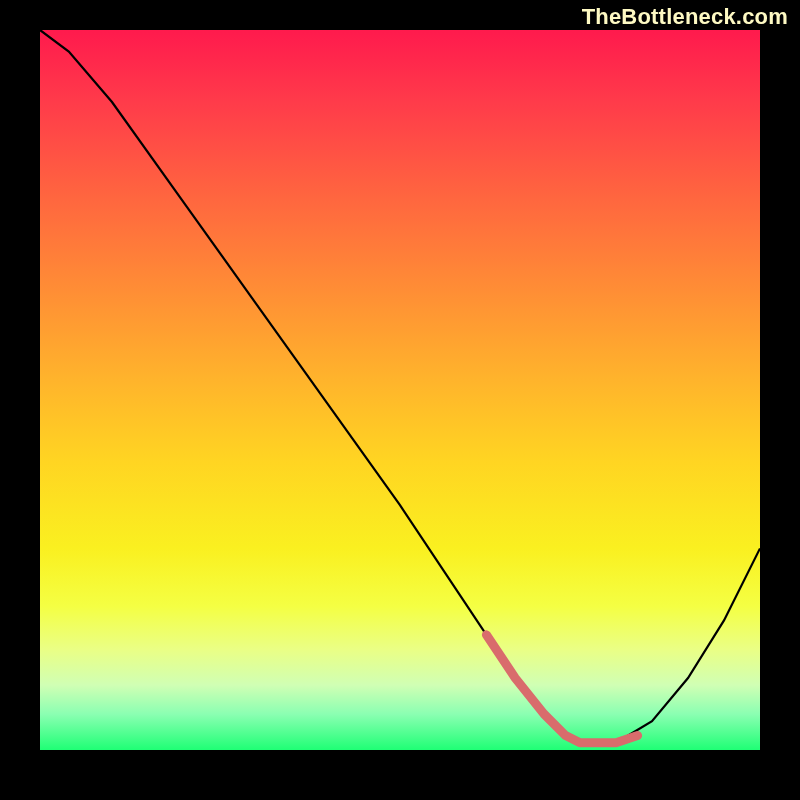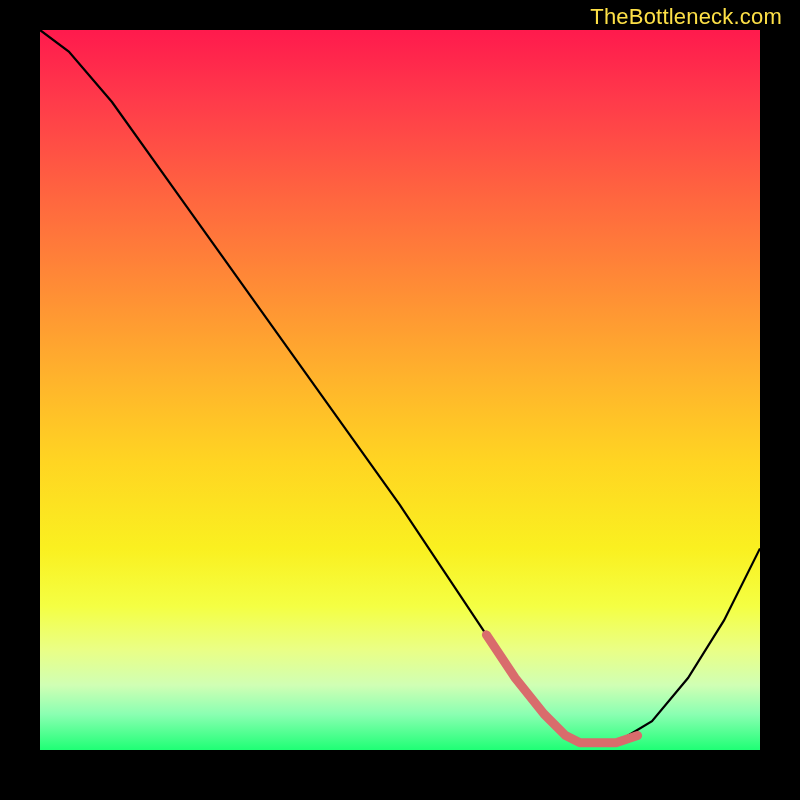--- a/index.html
+++ b/index.html
@@ -13,24 +13,24 @@
   }
   .frame {
     position: relative;
     width: 800px;
     height: 800px;
     background: #000;
   }
   .watermark {
     position: absolute;
     top: 4px;
-    right: 18px;
-    color: #fde047;
+    right: 12px;
+    color: #fef9c3;
     font-size: 22px;
-    font-weight: 400;
+    font-weight: 700;
     letter-spacing: 0.2px;
     z-index: 5;
   }
   .plot-area {
     position: absolute;
     left: 40px;
     top: 30px;
     width: 720px;
     height: 720px;
   }

